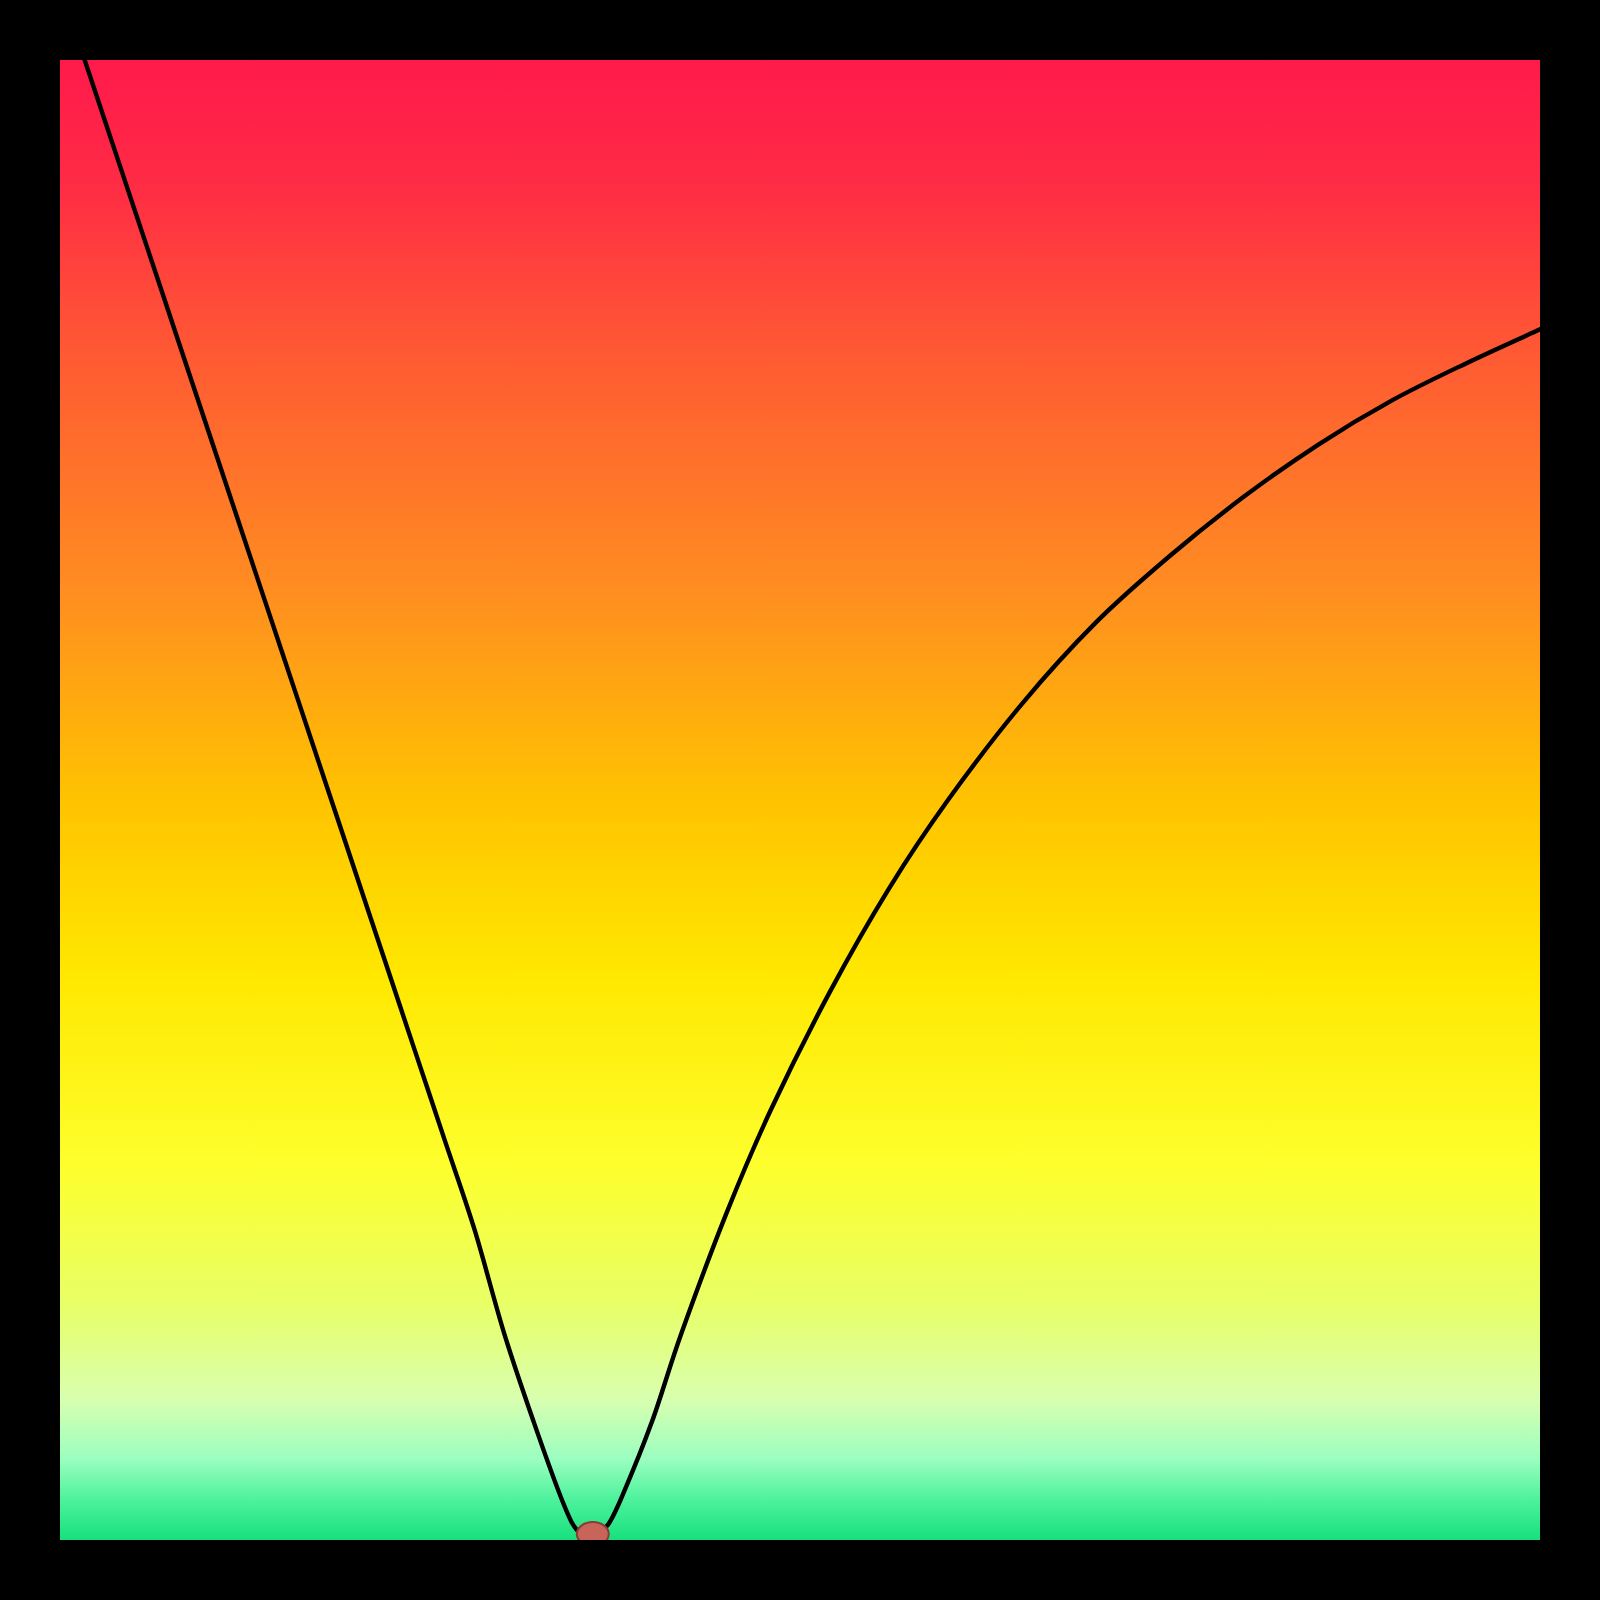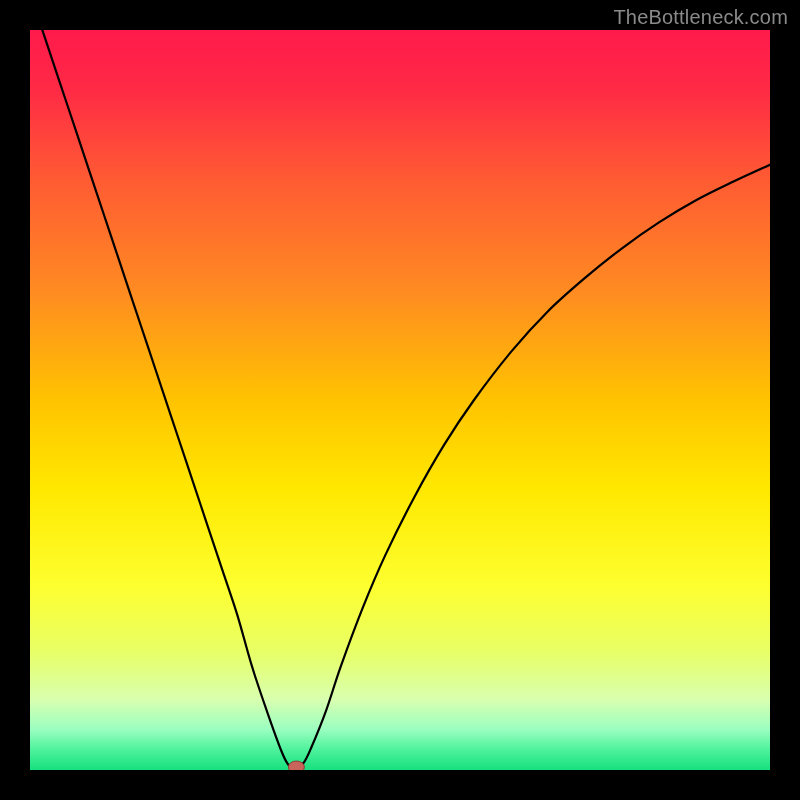--- a/index.html
+++ b/index.html
@@ -37,21 +37,20 @@
   }
   svg {
     display: block;
   }
 </style>
 </head>
 <body>
 
 <div class="frame">
 
-  <div class="attribution">TheBottleneck.com</div>
 
   <div class="plot">
     <svg id="chart-svg" width="740" height="740" viewBox="0 0 740 740">
       <defs>
         <linearGradient id="bg-grad" x1="0" y1="0" x2="0" y2="1">
             <stop offset="0.00%" stop-color="#ff1a4b"></stop>
             <stop offset="8.00%" stop-color="#ff2a45"></stop>
             <stop offset="20.00%" stop-color="#ff5a33"></stop>
             <stop offset="35.00%" stop-color="#ff8a22"></stop>
             <stop offset="50.00%" stop-color="#ffc300"></stop>

